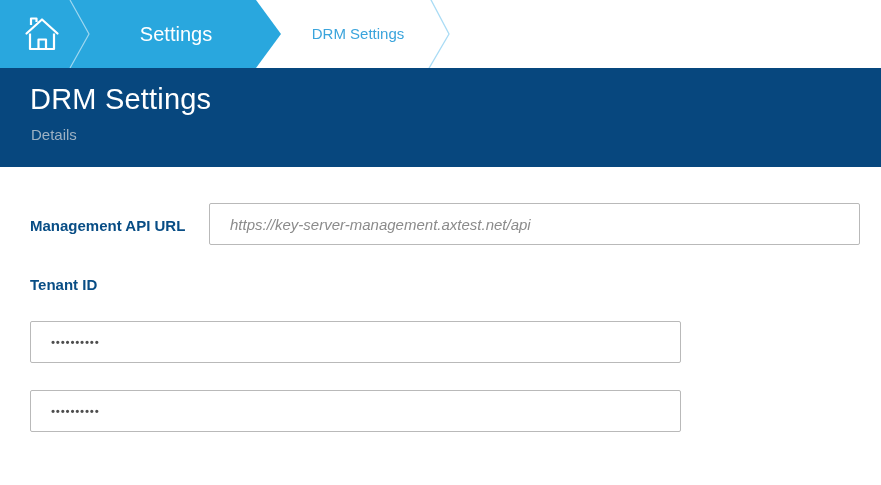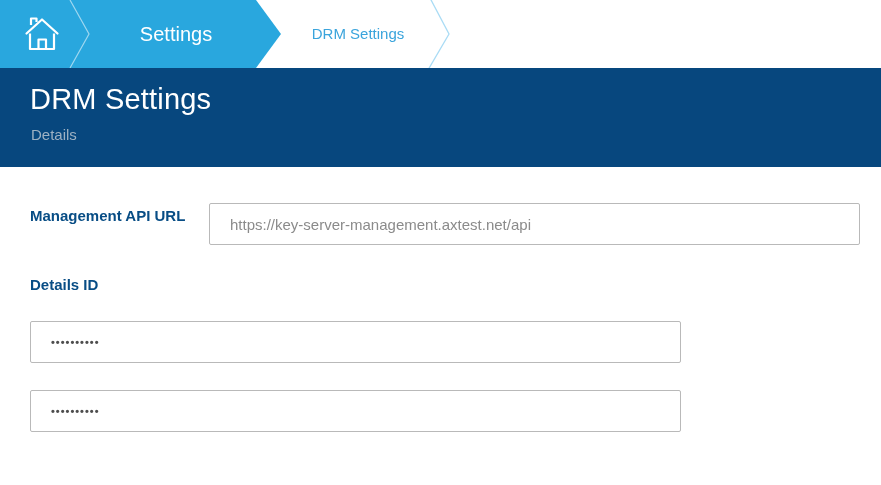--- a/index.html
+++ b/index.html
@@ -65,41 +65,42 @@
   .page-subtitle{
     margin:10px 0 0 1px;
     color:#9db1c3;font-size:15px;
   }
   
   .form-area{
     box-sizing:border-box;
     padding:36px 0 0 30px;
   }
   .frow{
-    display:flex;align-items:flex-start;
+    display:flex;align-items:center;
     margin-bottom:27px;
   }
   .flabel{
     width:179px;
     box-sizing:border-box;
     padding:3px 12px 0 0;
     color:#084d85;
     font-size:15px;font-weight:bold;
     line-height:19px;
   }
   .finput{
     box-sizing:border-box;
     width:651px;height:42px;
     border:1px solid #b9b9b9;
     border-radius:2px;
     padding:0 20px;
     font-family:"Liberation Sans", sans-serif;
     font-size:15px;color:#8b8b8b;
     background:#ffffff;
     outline:none;
+    font-style:italic;
   }
   .finput.pw{
     font-size:11px;
     letter-spacing:1px;
     color:#4d4d4d;
     font-weight:bold;
   }
   .info-icon{
     display:inline-block;
     width:16px;height:16px;
@@ -156,21 +157,21 @@
 
   <div class="frow">
     <label class="flabel">
       <span>Management API URL</span>
     </label>
     <input class="finput" type="text" value="https://key-server-management.axtest.net/api" style="">
   </div>
 
   <div class="frow">
     <label class="flabel">
-      <span>Details ID</span>
+      <span>Tenant ID</span>
     </label>
   </div>
 
   <div class="frow">
     <input class="finput pw" type="text" value="••••••••••" style="">
   </div>
 
   <div class="frow">
     <input class="finput pw" type="text" value="••••••••••" style="">
   </div>

